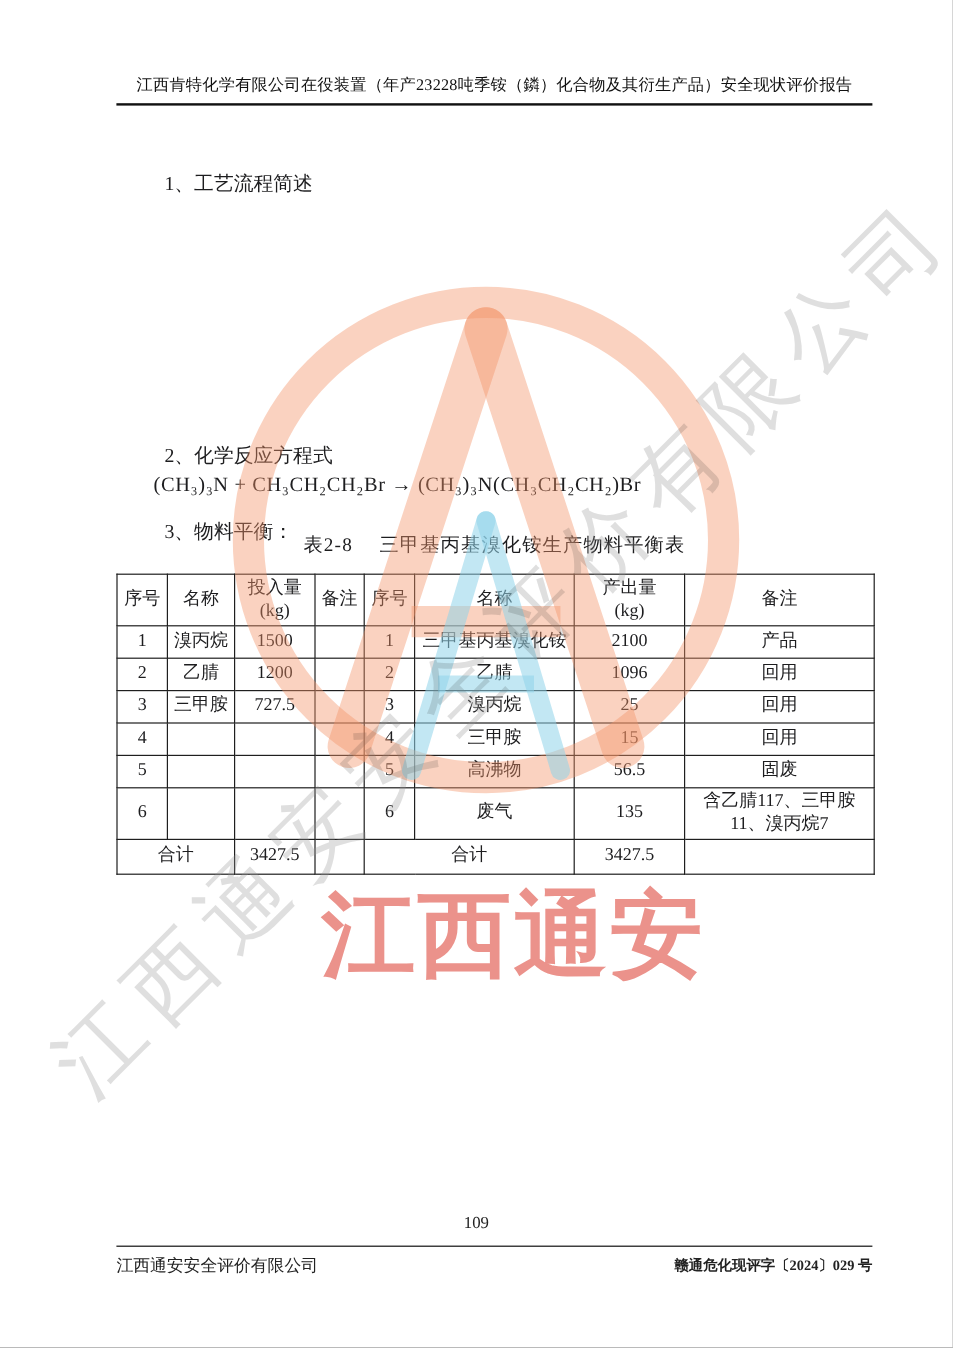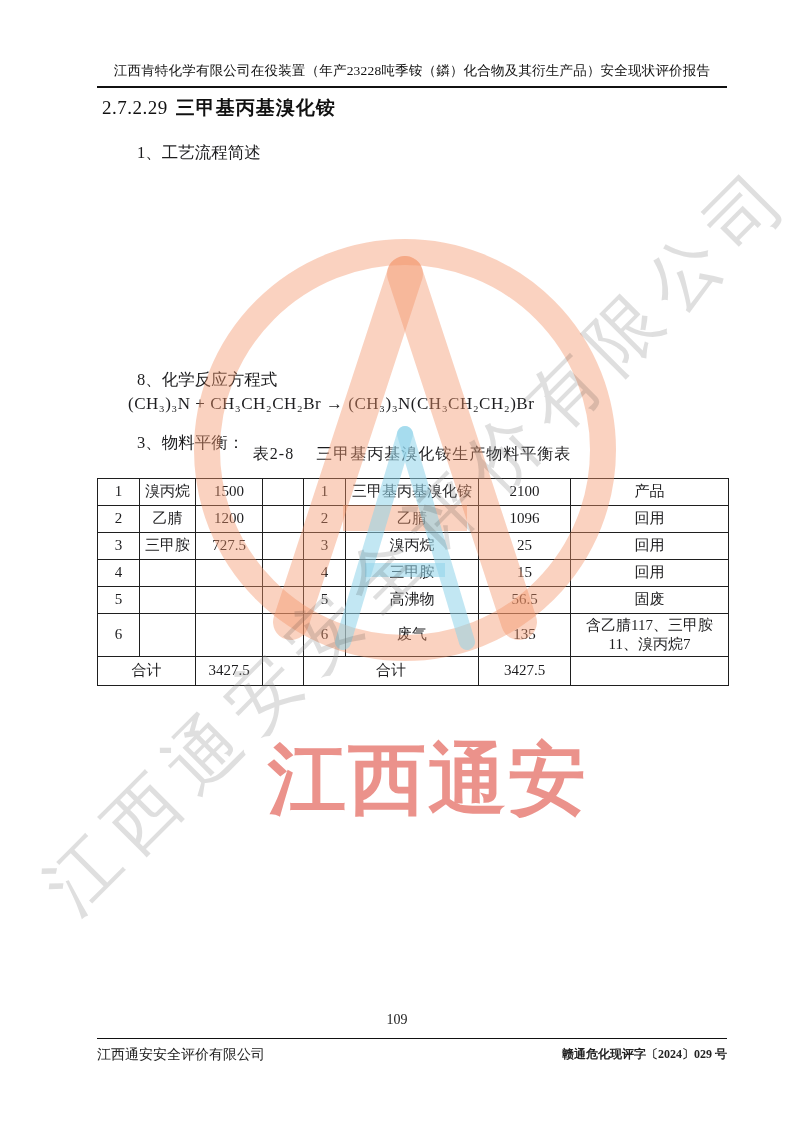--- a/index.html
+++ b/index.html
@@ -108,47 +108,55 @@
 </head>
 <body>
 
 <div id="page">
 
   <div class="content">
 
     <div class="doc-header">江西肯特化学有限公司在役装置（年产23228吨季铵（鏻）化合物及其衍生产品）安全现状评价报告</div>
     <div class="header-rule"></div>
 
-    <div class="section-heading">
-      <span class="num">2.7.2.29</span><span class="cn">三甲基丙基溴化铵</span>
-    </div>
 
     <div id="item1" class="item-line">1、工艺流程简述</div>
 
 
-    <div id="item2" class="item-line">8、化学反应方程式</div>
+    <div id="item2" class="item-line">2、化学反应方程式</div>
 
     <div class="equation">(CH₃)₃N + CH₃CH₂CH₂Br → (CH₃)₃N(CH₃CH₂CH₂)Br</div>
 
     <div id="item3" class="item-line">3、物料平衡：</div>
 
     <div class="table-caption">表2-8　 三甲基丙基溴化铵生产物料平衡表</div>
 
     <table class="balance">
       <colgroup>
         <col style="width:42px">
           <col style="width:56px">
           <col style="width:67px">
           <col style="width:41px">
         <col style="width:42px">
           <col style="width:133px">
           <col style="width:92px">
           <col style="width:158px">
       </colgroup>
       <tbody>
+          <tr>
+        <th>序号</th>
+        <th>名称</th>
+        <th>投入量(kg)</th>
+        <th>备注</th>
+        <th>序号</th>
+        <th>名称</th>
+        <th>产出量
+(kg)</th>
+        <th>备注</th>
+      </tr>
       <tr>
         <td>1</td>
         <td>溴丙烷</td>
         <td>1500</td>
         <td></td>
         <td>1</td>
         <td>三甲基丙基溴化铵</td>
         <td>2100</td>
         <td>产品</td>
       </tr>

